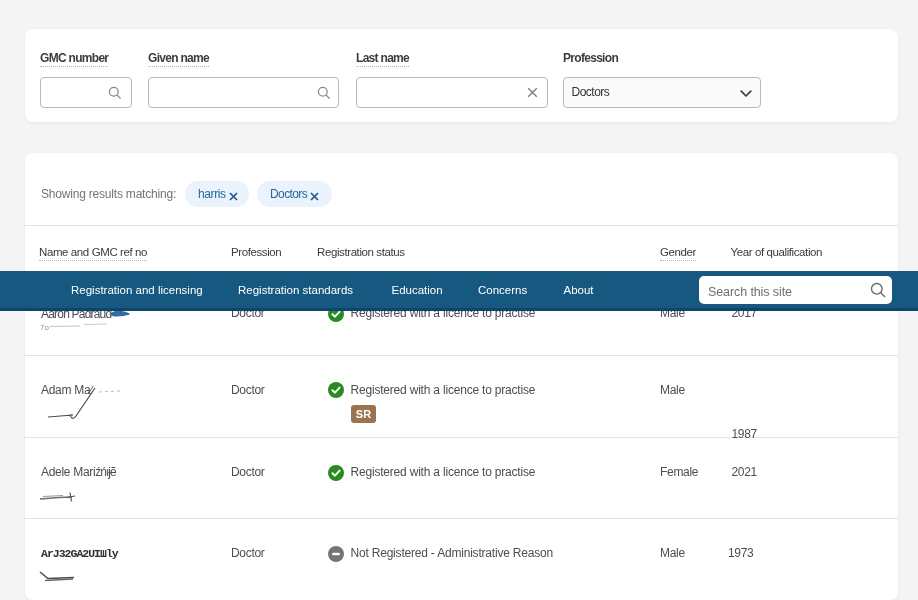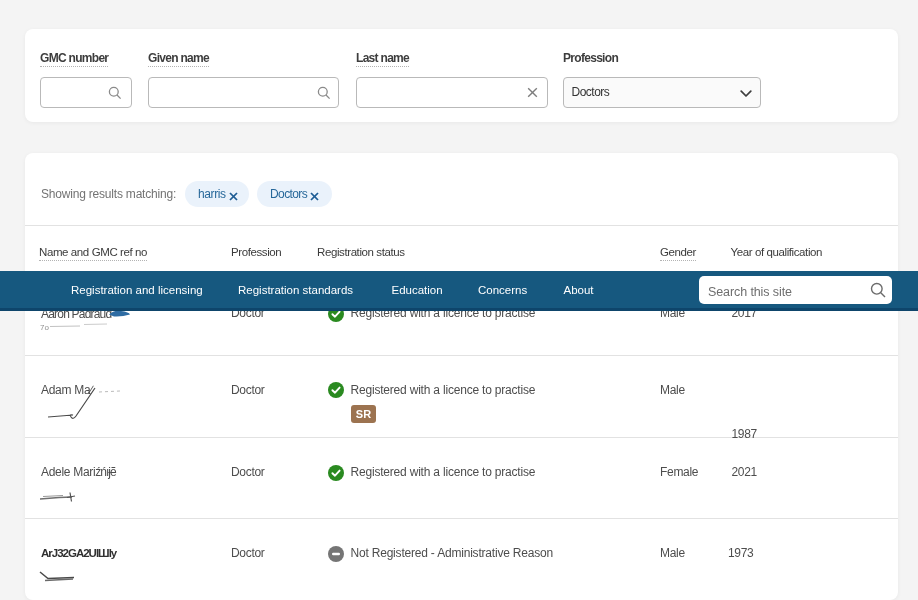--- a/index.html
+++ b/index.html
@@ -121,21 +121,21 @@
     </svg>
   <div class="cell" style="left:231px;top:465.1px;">Doctor</div>
   <svg class="abs" style="left:327.5px;top:465.1px;" width="16" height="16" viewBox="0 0 16 16">
       <circle cx="8" cy="8" r="8" fill="#2a8a20"></circle>
       <path d="M4.4 8.2 L7 10.7 L11.6 5.6" fill="none" stroke="#fff" stroke-width="1.9" stroke-linecap="round" stroke-linejoin="round"></path>
     </svg>
   <div class="cell" style="left:350.5px;top:465.1px;letter-spacing:-0.2px;">Registered with a licence to practise</div>
   <div class="cell" style="left:660px;top:465.1px;">Female</div>
   <div class="cell" style="left:731.5px;top:465.1px;">2021</div>
 
-  <div class="cell" style="left:41px;top:545.5px;color:#303030;font-weight:bold;letter-spacing:-1px;font-size:11.5px;">ArJ32GA2UIШly</div>
+  <div class="cell" style="left:41px;top:545.5px;color:#303030;font-weight:bold;letter-spacing:-1px;font-size:11.5px;font-family:Liberation Mono, monospace;">ArJ32GA2UIШly</div>
   <svg class="abs" style="left:39px;top:570.5px;" width="37" height="13" viewBox="0 0 37 13">
       <path d="M1 1 L9 7.5 L35 6.5" stroke="#4a4a4a" stroke-width="1.5" fill="none"></path>
       <path d="M6 9.5 L34 8" stroke="#6a6a6a" stroke-width="1.4" fill="none"></path>
     </svg>
   <div class="cell" style="left:231px;top:546.1px;">Doctor</div>
   <svg class="abs" style="left:327.5px;top:546.1px;" width="16" height="16" viewBox="0 0 16 16">
       <circle cx="8" cy="8" r="8" fill="#757575"></circle>
       <rect x="4" y="6.8" width="8" height="2.4" rx="1.2" fill="#fff"></rect>
     </svg>
   <div class="cell" style="left:350.5px;top:546.1px;letter-spacing:-0.2px;">Not Registered - Administrative Reason</div>

